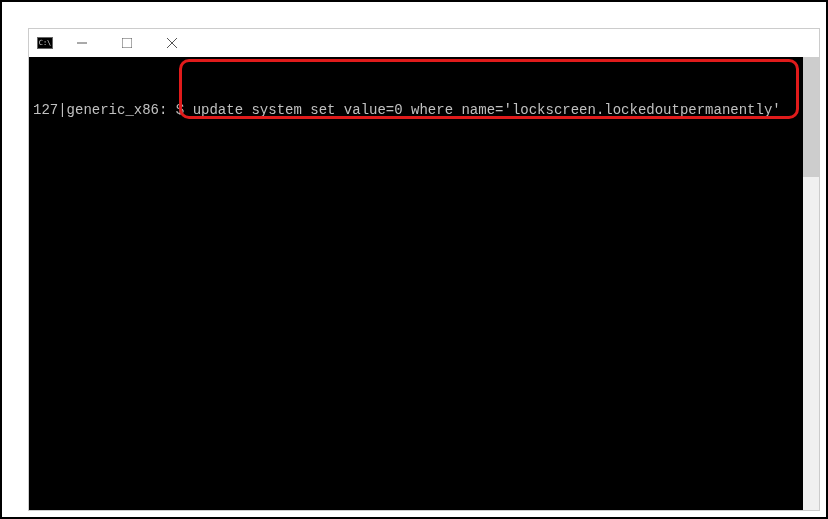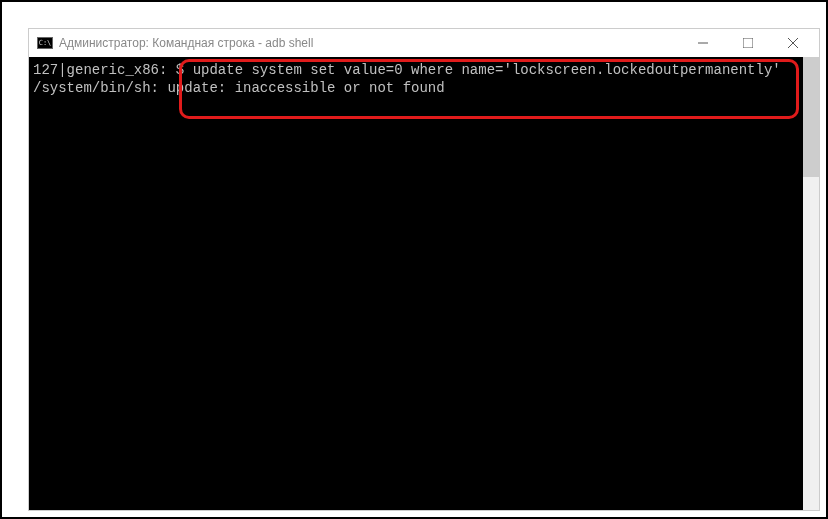--- a/index.html
+++ b/index.html
@@ -70,20 +70,21 @@
       font-size: 14px;
       line-height: 18px;
       padding: 4px 4px;
       position: relative;
       overflow: hidden;
     }
     .term-line {
       white-space: pre;
       position: relative;
       z-index: 1;
+      margin-top: 40px;
     }
     .highlight-box {
       position: absolute;
       left: 150px;
       top: 2px;
       right: 20px;
       height: 60px;
       border: 3px solid #e01b1b;
       border-radius: 10px;
       background: transparent;
@@ -106,21 +107,20 @@
       height: 120px;
       background: #cdcdcd;
     }
   </style>
 </head>
 <body>
 
 <div class="window">
   <div class="titlebar">
     <span class="titlebar-icon">C:\</span>
-    <span class="titlebar-title">Администратор: Командная строка - adb  shell</span>
     <div class="win-controls">
       <div class="win-btn">
         <svg viewBox="0 0 10 10">
             <line x1="0" y1="5" x2="10" y2="5"></line>
           </svg>
       </div>
       <div class="win-btn">
         <svg viewBox="0 0 10 10">
             <rect x="0" y="0" width="10" height="10"></rect>
           </svg>
@@ -129,21 +129,20 @@
         <svg viewBox="0 0 10 10">
             <line x1="0" y1="0" x2="10" y2="10"></line>
             <line x1="10" y1="0" x2="0" y2="10"></line>
           </svg>
       </div>
     </div>
   </div>
 
   <div class="terminal-area">
     <div class="term-line"><span>127|generic_x86:</span><span> $ update system set value=0 where name='lockscreen.lockedoutpermanently'</span></div>
-    <div class="term-line"><span>/system/bin/sh: </span><span>update: inaccessible or not found</span></div>
 
     <div class="highlight-box"></div>
 
     <div class="scrollbar">
       <div class="scrollbar-thumb"></div>
     </div>
   </div>
 </div>
 
 </body></html>

